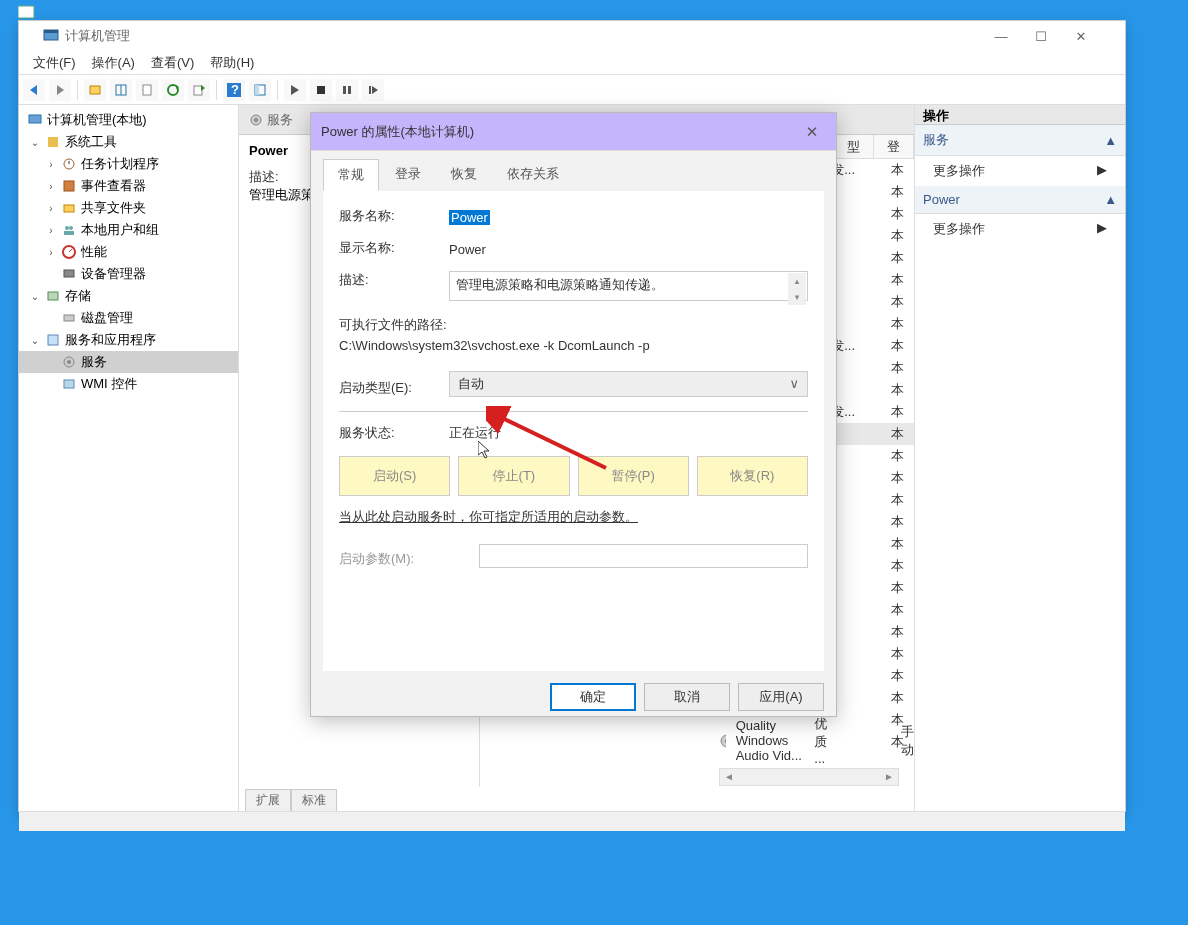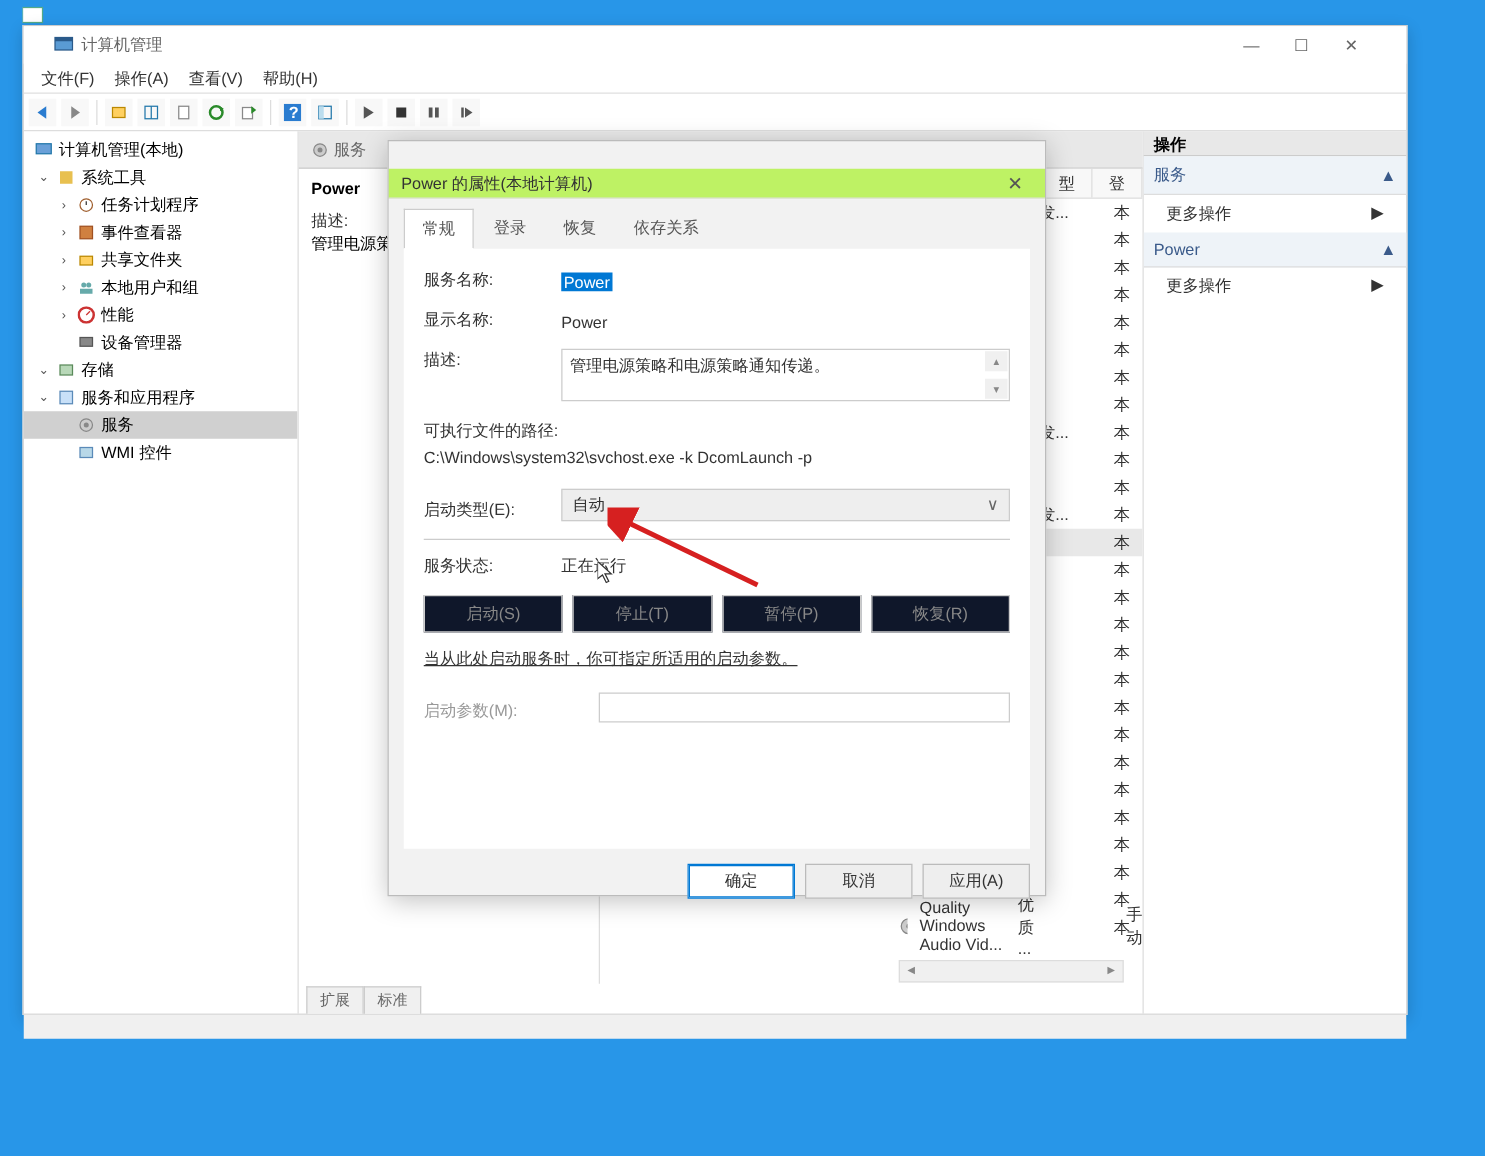--- a/index.html
+++ b/index.html
@@ -46,47 +46,47 @@
 
 .actions-panel { width: 211px; border-left: 1px solid #ddd; }
 .actions-header { background: #e8e8e8; height: 20px; padding: 2px 8px; font-weight: bold; border-bottom: 1px solid #ccc; }
 .action-section-title { background: #eef3f8; padding: 6px 8px; display: flex; justify-content: space-between; align-items: center; color: #3a5a8a; border-bottom: 1px solid #ddd; }
 .action-item { padding: 6px 18px; display: flex; justify-content: space-between; color: #333; }
 
 .statusbar { height: 20px; border-top: 1px solid #ddd; background: #f0f0f0; }
 
 
 .dialog { position: absolute; left: 310px; top: 112px; width: 527px; height: 605px; background: #f2f2f2; border: 1px solid #bbb; box-shadow: 0 4px 20px rgba(0,0,0,0.25); }
-.dialog-title { height: 24px; background: #bef264; display: flex; align-items: center; padding: 0 10px; border-bottom: 1px solid #ddd; margin-top: 22px; }
+.dialog-title { height: 38px; background: #c4b5fd; display: flex; align-items: center; padding: 0 10px; border-bottom: 1px solid #ddd; }
 .dialog-title span { flex: 1; color: #333; }
 .dialog-close { width: 28px; text-align: center; color: #555; font-size: 15px; }
 
 .dialog-tabs { display: flex; padding: 8px 12px 0 12px; background: #f2f2f2; gap: 2px; }
 .dialog-tab { padding: 6px 14px; color: #555; }
 .dialog-tab.active { background: #fff; border: 1px solid #ccc; border-bottom: 1px solid #fff; }
 .dialog-body { background: #fff; margin: 0 12px 12px 12px; padding: 16px 16px 8px 16px; position: relative; height: 480px; }
 
 .form-row { display: flex; align-items: flex-end; margin-bottom: 14px; }
 .form-row .label { width: 110px; color: #333; }
 .form-row .value { flex: 1; color: #333; }
 .highlighted { background: #0078d4; color: #fff; padding: 0 2px; }
-.desc-box { flex: 1; border: 1px solid #ccc; padding: 4px 22px 4px 6px; height: 42px; position: relative; color: #333; background: #fff; }
+.desc-box { flex: 1; border: 1px solid #ccc; padding: 4px 22px 4px 6px; height: 30px; position: relative; color: #333; background: #fff; }
 .desc-scroll { position: absolute; right: 1px; top: 1px; bottom: 1px; width: 18px; display: flex; flex-direction: column; justify-content: space-between; }
 .desc-scroll div { height: 16px; background: #f0f0f0; text-align: center; font-size: 9px; color: #888; line-height: 16px; }
 
 .path-block { margin-bottom: 14px; }
 .path-block div { color: #333; line-height: 1.6; }
 
 .dropdown { flex: 1; border: 1px solid #ccc; background: #eee; height: 26px; display: flex; align-items: center; padding: 12px 8px; position: relative; color: #333; }
 .dropdown .dd-arrow { position: absolute; right: 8px; color: #666; }
 
 .hr { height: 1px; background: #ccc; margin: 12px 0; }
 
 .svc-buttons { display: flex; gap: 8px; margin: 12px 0; }
-.svc-buttons button { flex: 1; height: 30px; background: #0f172a; border: 1px solid #ccc; color: #888; }
+.svc-buttons button { flex: 1; height: 40px; background: #fef9c3; border: 1px solid #ccc; color: #888; }
 
 .hint { color: #333; margin: 8px 0 18px 0; text-decoration: underline; }
 
 .param-row .label { color: #999; }
 .param-input { flex: 1; border: 1px solid #ccc; height: 24px; background: #fff; padding: 0 6px; }
 
 .dialog-footer { display: flex; justify-content: flex-end; gap: 8px; padding: 0 12px 10px 12px; }
 .dialog-footer button { width: 86px; height: 28px; background: #eee; border: 1px solid #bbb; color: #333; }
 .dialog-footer button.primary { background: #fff; border: 1px solid #0078d4; box-shadow: 0 0 0 1px #0078d4 inset; }
 
@@ -289,20 +289,28 @@
         <span>设备管理器</span>
       </div>
       <div class="tree-item" style="padding-left:10px">
         <span class="chevron">⌄</span>
         <span class="ticon">
             <svg width="14" height="14">
               <rect x="2" y="3" width="10" height="8" fill="#b8d8b8" stroke="#5a8a5a"></rect>
             </svg>
           </span>
         <span>存储</span>
+      </div>
+      <div class="tree-item" style="padding-left:38px">
+        <span class="ticon">
+            <svg width="14" height="14">
+              <rect x="2" y="4" width="10" height="6" fill="#ccc" stroke="#888"></rect>
+            </svg>
+          </span>
+        <span>磁盘管理</span>
       </div>
       <div class="tree-item" style="padding-left:10px">
         <span class="chevron">⌄</span>
         <span class="ticon">
             <svg width="14" height="14">
               <rect x="2" y="2" width="10" height="10" fill="#c8e0f8" stroke="#5a8ab8"></rect>
             </svg>
           </span>
         <span>服务和应用程序</span>
       </div>

